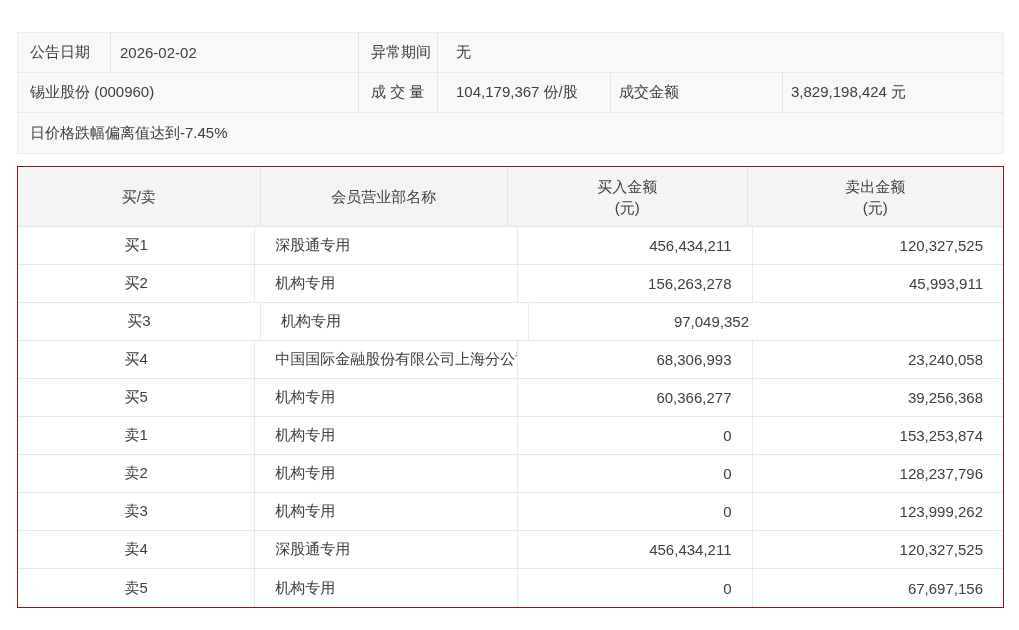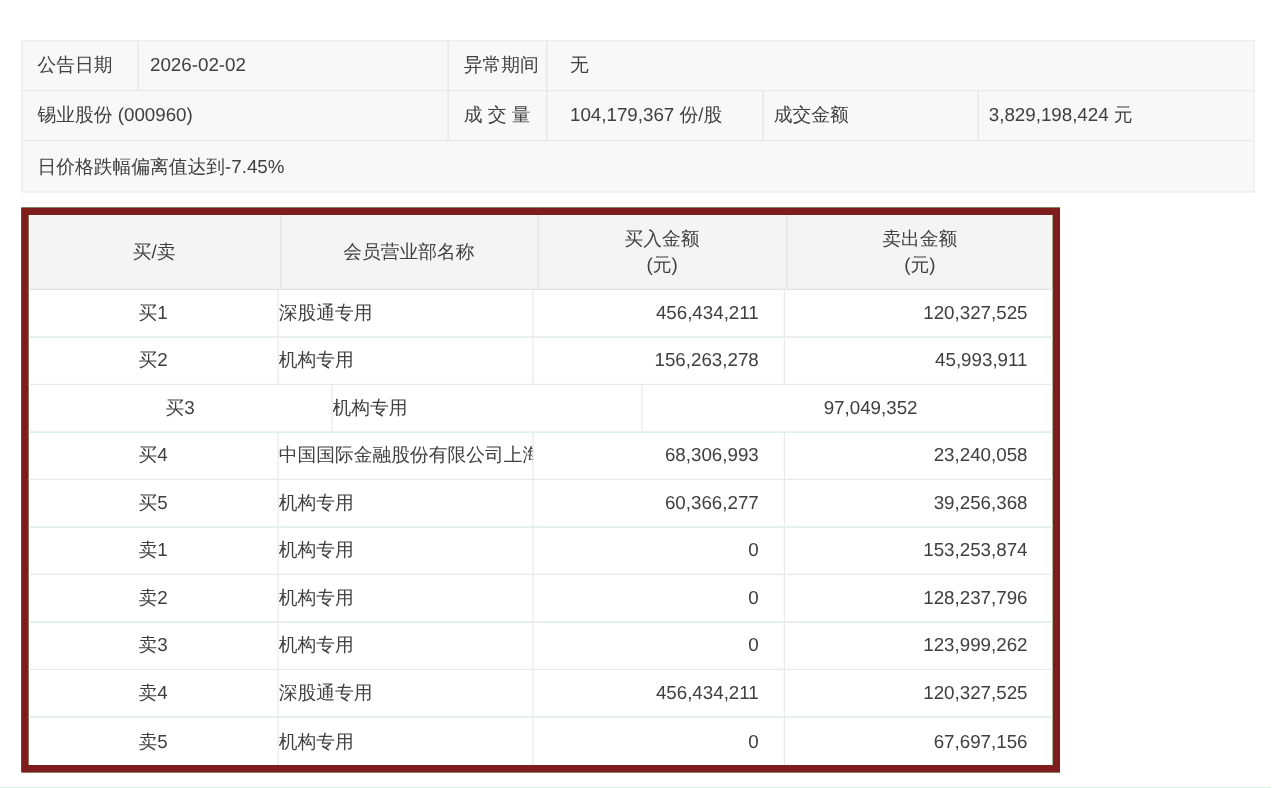--- a/index.html
+++ b/index.html
@@ -37,23 +37,23 @@
   .w341 { width:341px; }
   .w79  { width:79px; }
   .w173 { width:173px; padding-left:18px; }
   .w172 { width:172px; padding-left:8px;text-align:right; }
   .flex1 { flex:1 1 auto; }
   .pad18 { padding-left:18px; }
   .pad8  { padding-left:8px; }
 
   
   .lhb-table {
-    position:absolute; left:17px; top:166px; width:831px;
-    background:#22c55e;
-    border:6px solid #7f1d1d;
+    position:absolute; left:17px; top:166px; width:987px;
+    background:#0f766e;
+    border:1px solid #7f1d1d;
   }
   .thead {
     display:flex; height:60px;
     background:#f4f4f4;
     border-bottom:1px solid #e4e4e4;
   }
   .th {
     display:flex; flex-direction:column;
     justify-content:center; align-items:center;
     border-right:1px solid #e4e4e4;
@@ -70,21 +70,21 @@
     display:flex; align-items:center;
     border-right:1px solid #e9e9e9;
     white-space:nowrap; overflow:hidden;
   }
   .td:last-child { border-right:none; }
   .c1 { width:243px; }
   .c2 { width:248px; }
   .c3 { width:240px; }
   .c4 { width:256px; }
   .td.c1 { justify-content:center; }
-  .td.c2 { justify-content:flex-start; padding-left:0; }
+  .td.c2 { justify-content:flex-start; padding-left:0;margin-left:20px; }
   .td.c3, .td.c4 { justify-content:flex-end; padding-right:20px; }
 </style>
 </head>
 <body>
 
 <div class="stage">
 
   <section class="info-panel">
     <div class="irow">
       <div class="icell w93">公告日期</div>

